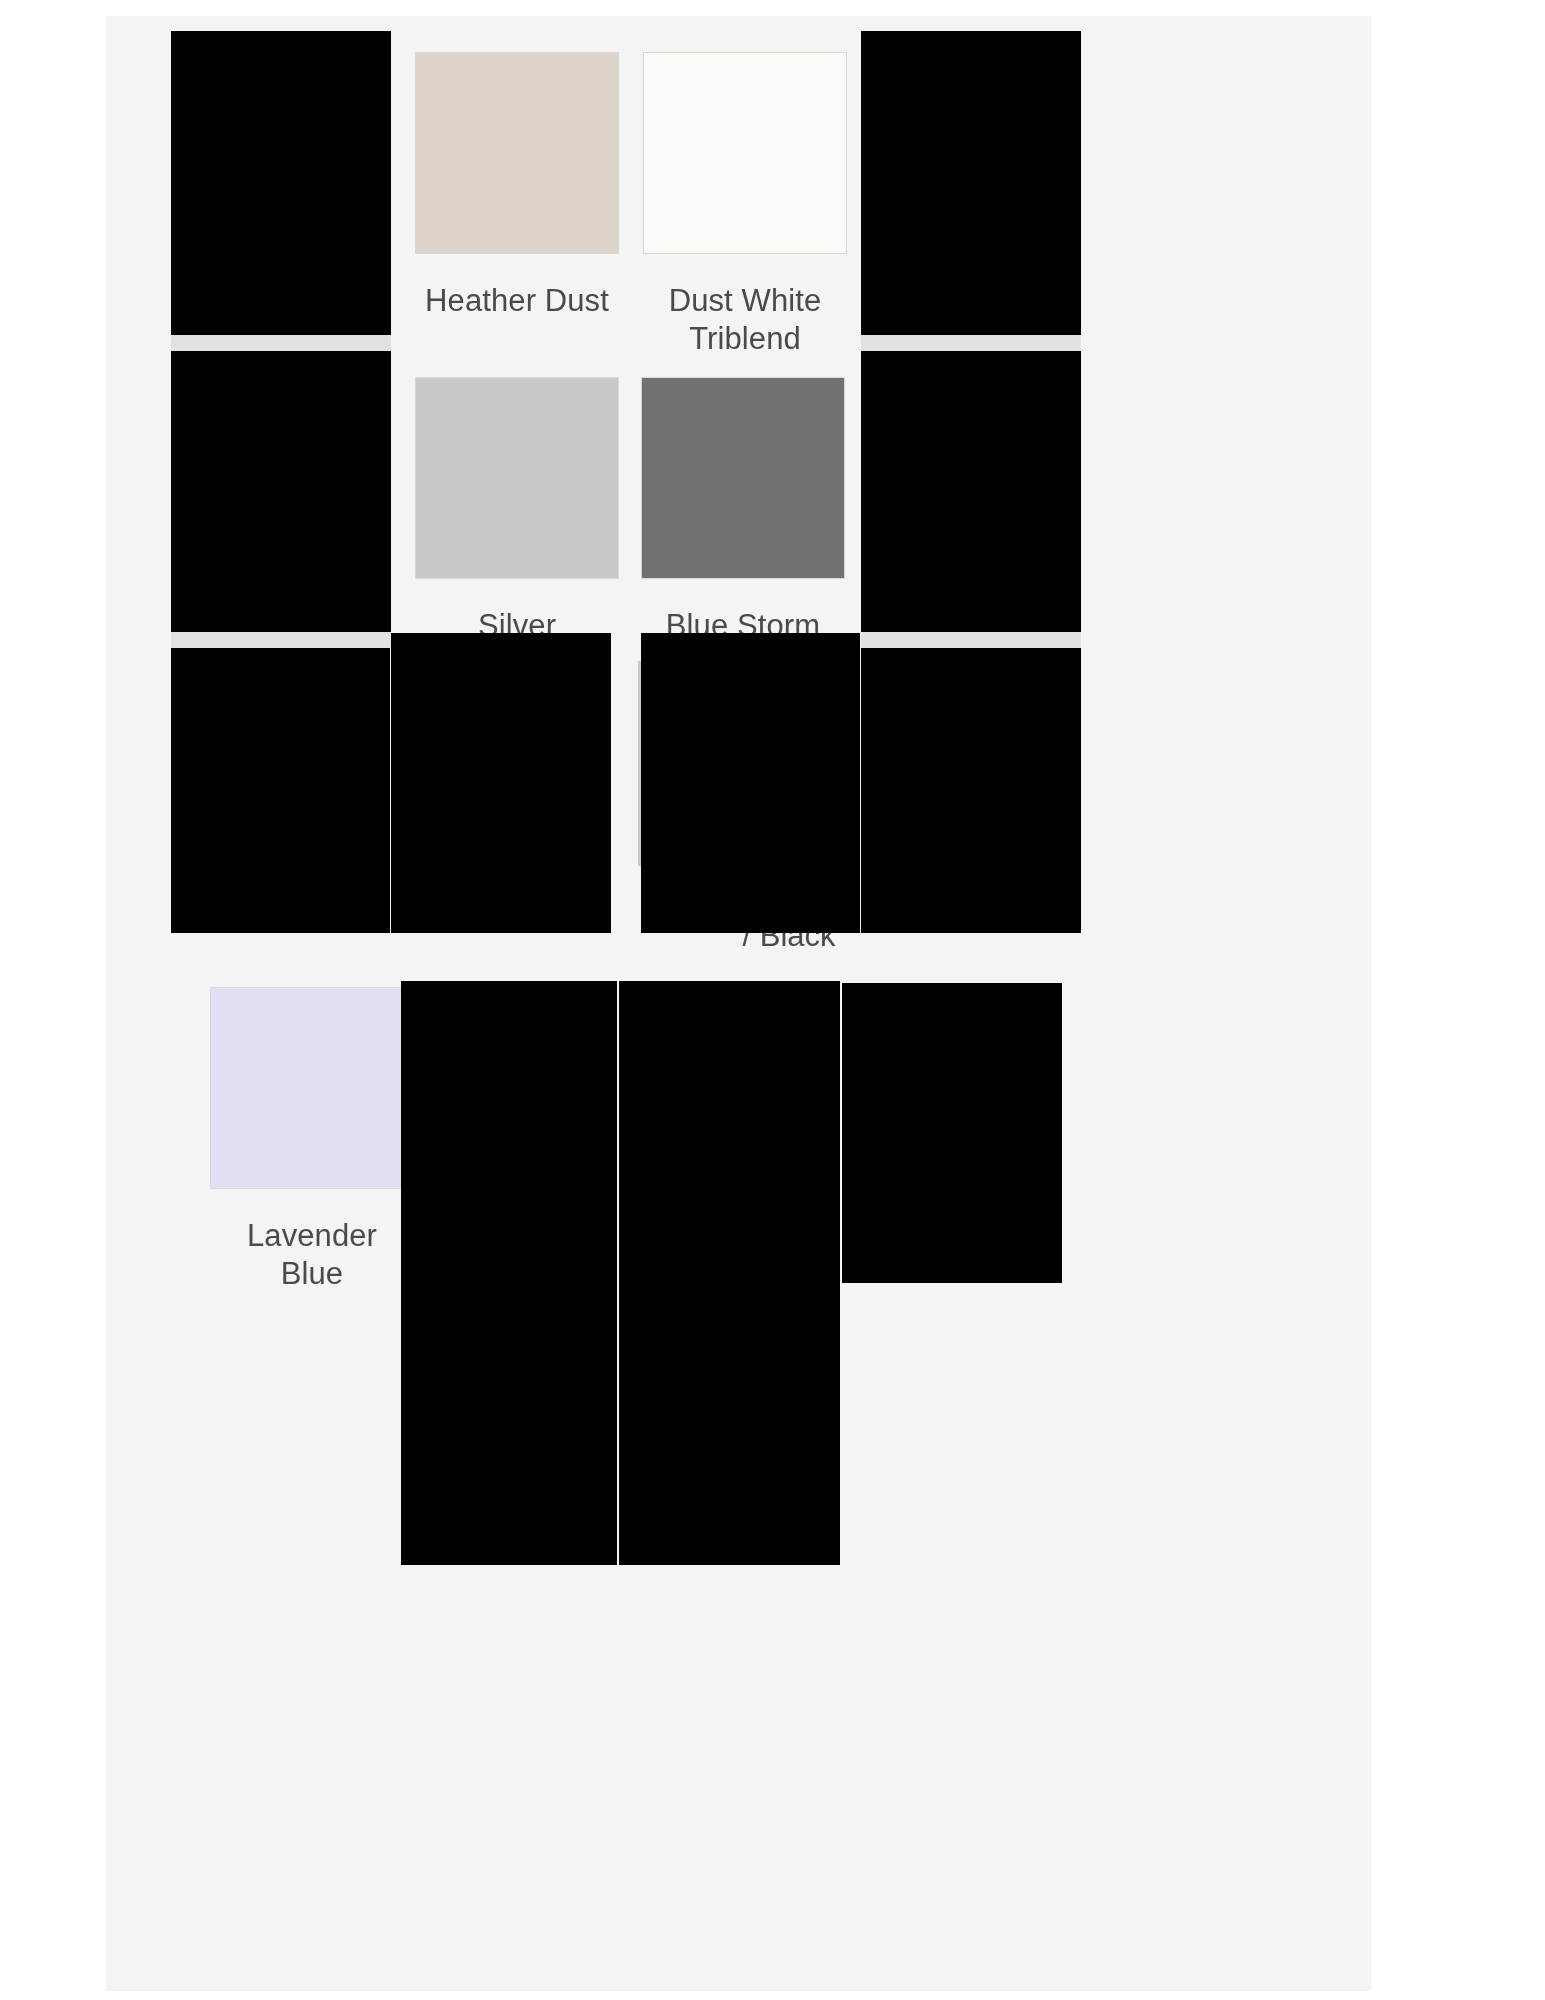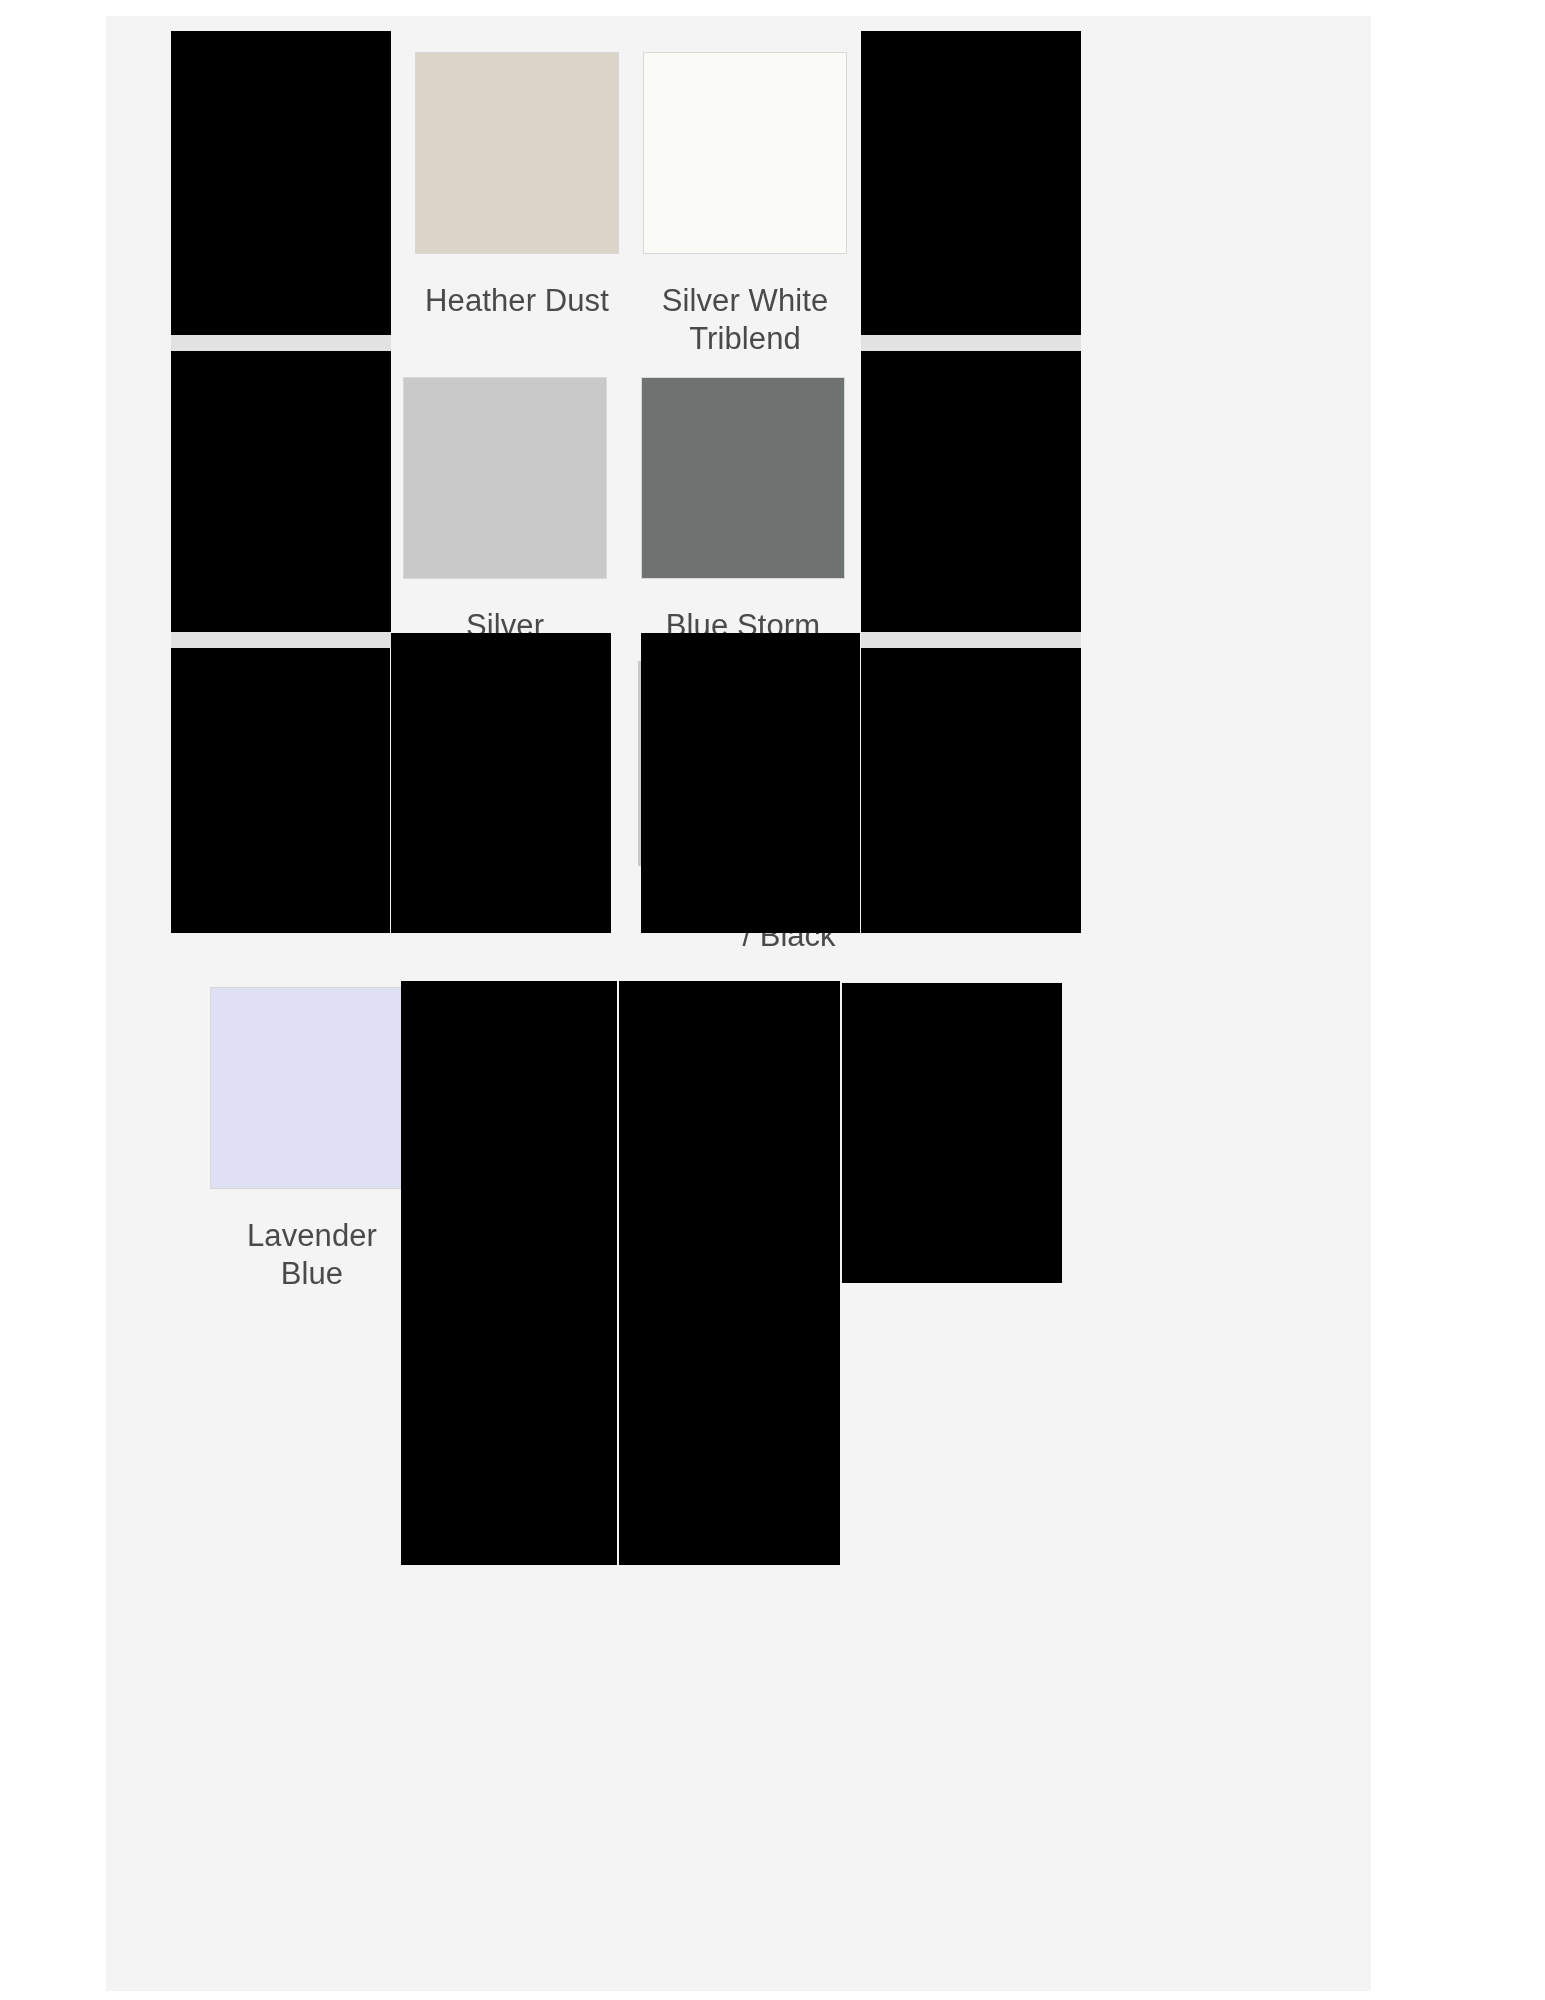--- a/index.html
+++ b/index.html
@@ -92,24 +92,24 @@
 
   <div class="swatch-grid">
 
     <div class="swatch-cell" style="left:298px; top:28px;">
       <div class="swatch-chip" style="background:#dcd3c9;"></div>
       <div class="swatch-label">Heather Dust</div>
     </div>
 
     <div class="swatch-cell" style="left:526px; top:28px;">
       <div class="swatch-chip" style="background:#fafaf6;"></div>
-      <div class="swatch-label">Silver White Triblend</div>
+      <div class="swatch-label">Dust White Triblend</div>
     </div>
 
-    <div class="swatch-cell" style="left:286px; top:353px;">
+    <div class="swatch-cell" style="left:298px; top:353px;">
       <div class="swatch-chip" style="background:#c9c9c9;"></div>
       <div class="swatch-label">Silver</div>
     </div>
 
     <div class="swatch-cell" style="left:524px; top:353px;">
       <div class="swatch-chip" style="background:#6e7372;"></div>
       <div class="swatch-label">Blue Storm</div>
     </div>
 
     <div class="swatch-cell" style="left:72px; top:963px;margin-left:21px;">

